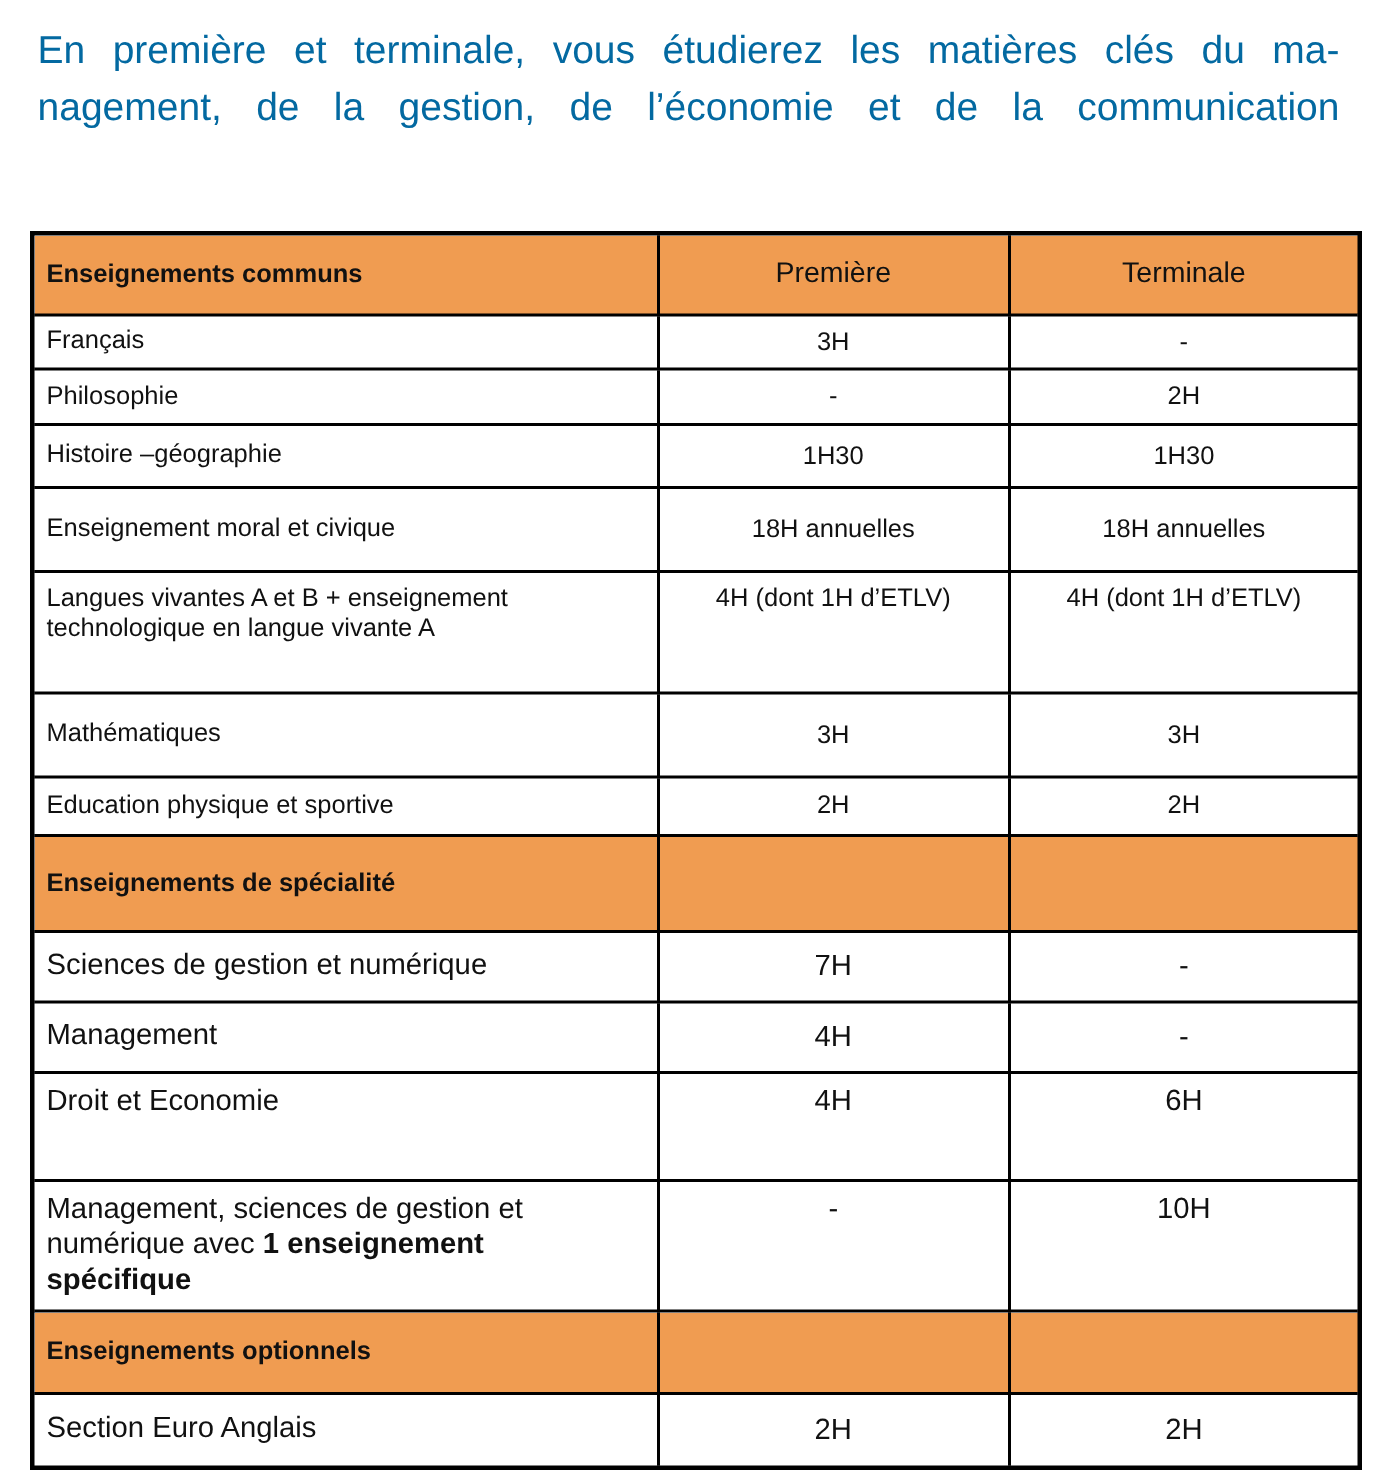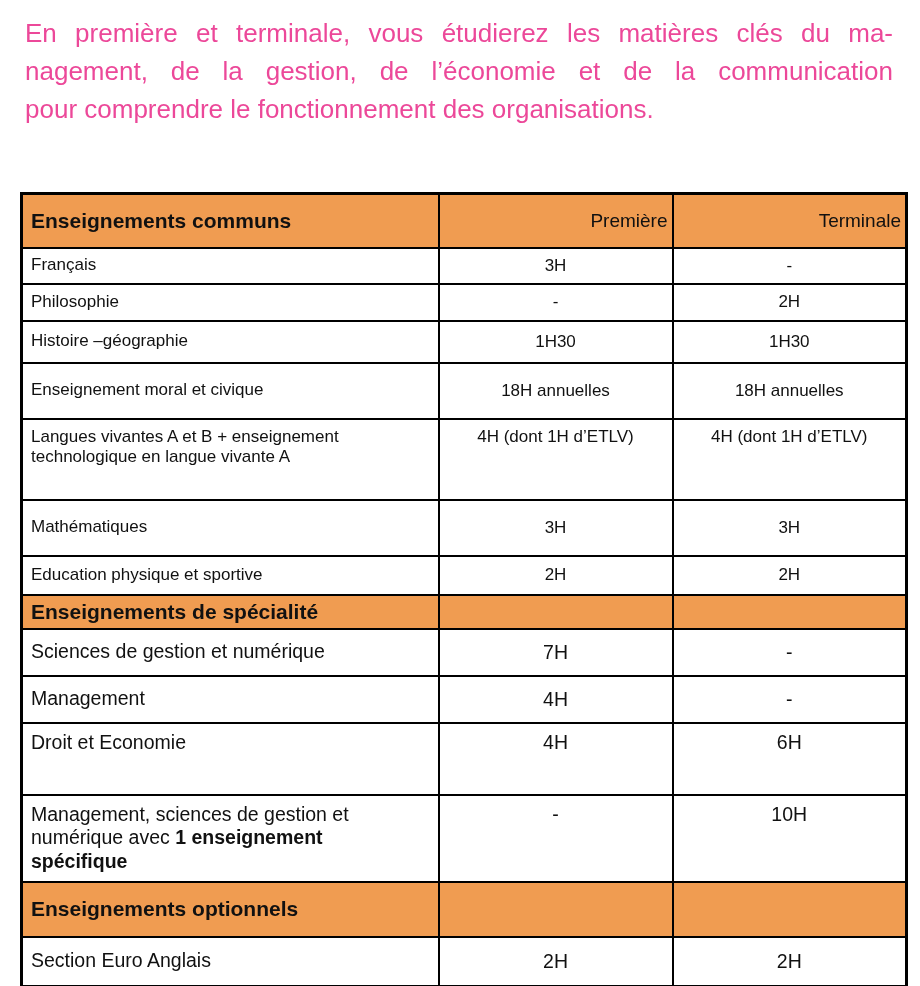--- a/index.html
+++ b/index.html
@@ -7,21 +7,21 @@
   body {
     width: 920px; height: 986px; overflow: hidden;
     font-family: "Liberation Sans", sans-serif;
     color: var(--ink);
   }
   
   .intro {
     margin: 14px 27px 0 25px;
     font-size: 26px;
     line-height: 38px;
-    color: #ec4899;
+    color: #0369a1;
   }
   .jline { display: block; text-align: justify; text-align-last: justify; }
   .jline.last { text-align-last: left; }
 
   
   table.curriculum {
     border-collapse: collapse;
     table-layout: fixed;
     width: 885px;
     margin: 64px 0 0 20px;
@@ -35,40 +35,39 @@
     vertical-align: middle;
     color: var(--ink);
     overflow: hidden;
   }
   tr.sm td { font-size: 17px; }
   tr.lg td { font-size: 19.5px; }
   td.lbl { text-align: left; padding: 4px 60px 4px 8px; line-height: 1.22; }
   td.val { text-align: center; padding: 4px 4px; }
   tr.top td { vertical-align: top; padding-top: 7px; }
   tr.head td, tr.sec td { background: var(--orange); }
-  td.title { font-weight: bold; font-size: 21px; text-align: left; padding: 4px 8px; }
-  tr.head td.val { font-size: 19px; text-align: right; }
+  td.title { font-weight: bold; font-size: 17px; text-align: left; padding: 4px 8px; }
+  tr.head td.val { font-size: 19px; }
   b.inline-bold { font-weight: bold; }
 
   
   .h54 { height: 54px; } .h36 { height: 36px; } .h37 { height: 37px; }
   .h42 { height: 42px; } .h41 { height: 56px; } .h65 { height: 81px; }
-  .h40 { height: 56px; } .h39 { height: 39px; } .h46 { height: 32px; }
+  .h40 { height: 56px; } .h39 { height: 39px; } .h46 { height: 64px; }
   .h47 { height: 47px; } .h68 { height: 72px; } .h87 { height: 87px; }
   .h55 { height: 55px; } .h50 { height: 50px; }
 </style>
 </head>
 <body>
 
 <div class="page">
 
   <p class="intro">
     <span class="jline">En première et terminale, vous étudierez les matières clés du ma-</span>
     <span class="jline">nagement, de la gestion, de l’économie et de la communication</span>
-    <span class="jline last">pour comprendre le fonctionnement des organisations.</span>
   </p>
 
   <table class="curriculum">
     <colgroup>
         <col class="c1">
         <col class="c2">
         <col class="c3">
       </colgroup>
 
     <tbody>

